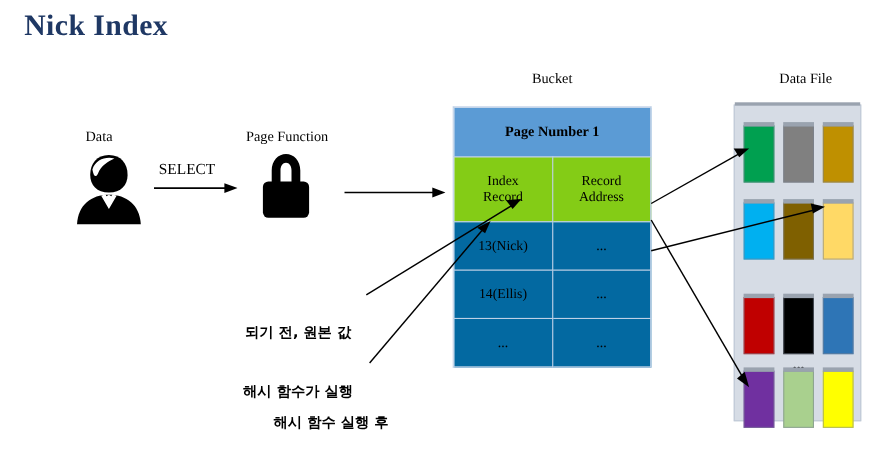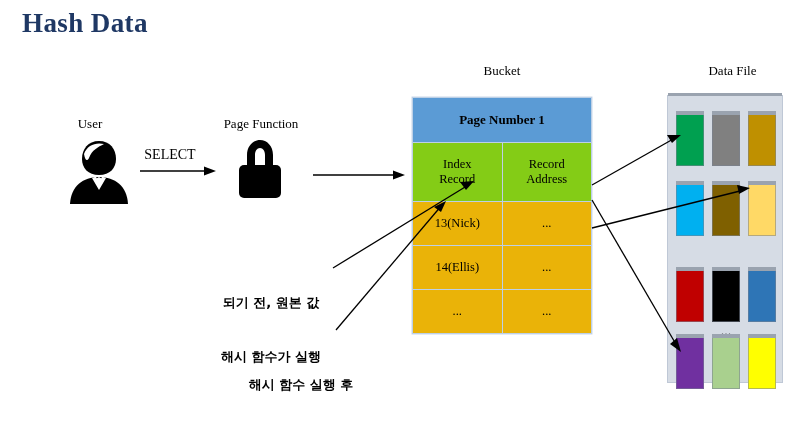--- a/index.html
+++ b/index.html
@@ -102,21 +102,21 @@
     color: #000000;
     font-weight: normal;
     font-size: 12.5px;
     text-align: center;
     line-height: 15px;
     padding: 4px 0 4px 0;
     width: 50%;
     font-family: "Liberation Serif", "DejaVu Serif", serif;
   }
   .data-cell {
-    background: #eab308;
+    background: #0369a1;
     color: #000000;
     font-size: 12.5px;
     text-align: center;
     height: 24px;
     width: 50%;
     font-family: "Liberation Serif", "DejaVu Serif", serif;
   }
 
   
   .annotation {
@@ -185,23 +185,23 @@
   #arrow-overlay {
     position: absolute;
     left: 0; top: 0;
     width: 805px; height: 431px;
     pointer-events: none;
   }
 </style>
 </head>
 <body>
 
-<div id="page-title">Hash Data</div>
-
-<div class="caption" id="user-label">User</div>
+<div id="page-title">Nick Index</div>
+
+<div class="caption" id="user-label">Data</div>
 <div id="user-icon">
   <svg viewBox="0 0 62 66" width="62" height="66" aria-hidden="true">
 
     <path d="M31 3 C20 3 14 11 14 21 C14 30 20 37 31 37 C42 37 48 30 48 21 C48 11 42 3 31 3 Z" fill="#000000"></path>
     <path d="M16 16 C19 7 28 4 36 6 C30 9 24 12 21 20 C19 24 17 22 16 16 Z" fill="#ffffff"></path>
 
     <path d="M31 39 C15 39 3 48 2 66 L60 66 C59 48 47 39 31 39 Z" fill="#000000"></path>
 
     <path d="M24 40 L31 52 L38 40 L34 38.5 L31 46 L28 38.5 Z" fill="#ffffff"></path>
     <path d="M27.5 41 L31 49 L34.5 41 L31 39 Z" fill="#ffffff"></path>

